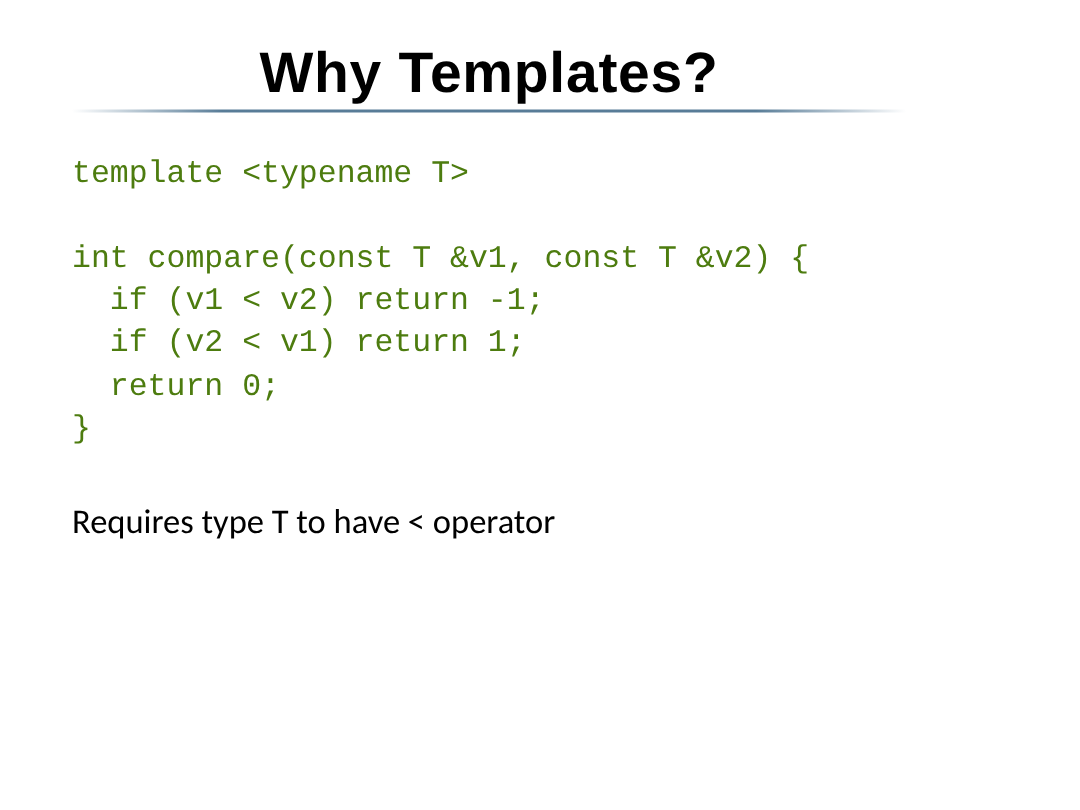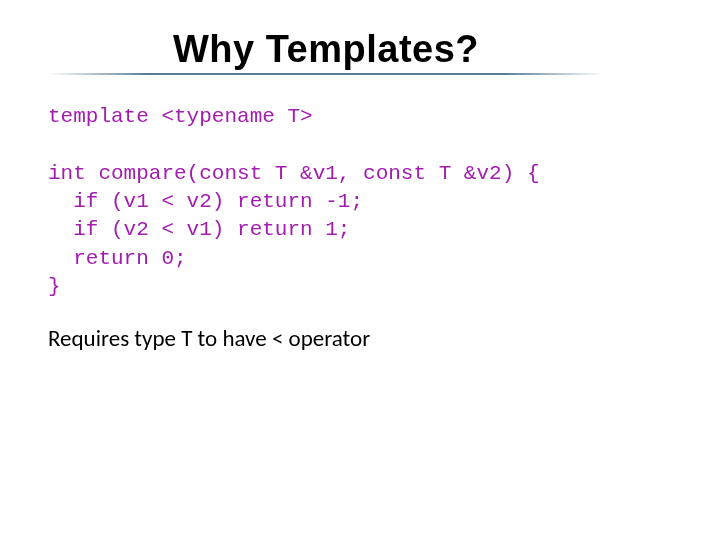--- a/index.html
+++ b/index.html
@@ -40,22 +40,22 @@
     line-height: 1.22;
     margin: 0 0 30px 0;
     font-weight: 400;
   }
   .para .em { font-style: italic; }
   .code {
     font-family: Consolas, "Courier New", monospace;
     font-size: 21px;
     line-height: 1.35;
     white-space: pre;
-    margin: 0 0 24px 0;
-    color: #a21caf;
+    margin: 0 0 34px 0;
+    color: #4d7c0f;
   }
   .foot {
     font-size: 23px;
     line-height: 1.2;
     margin: 0;
   }
 </style>
 </head>
 <body>
 

